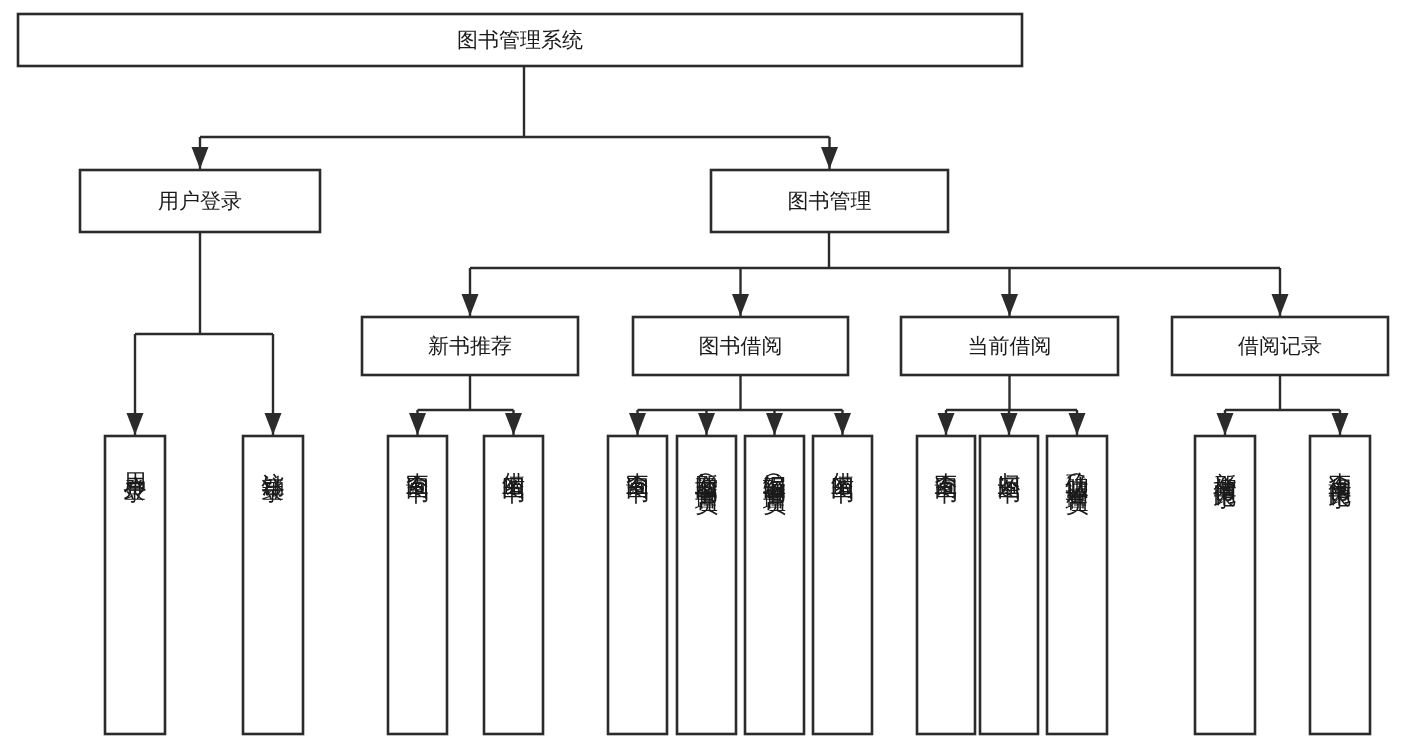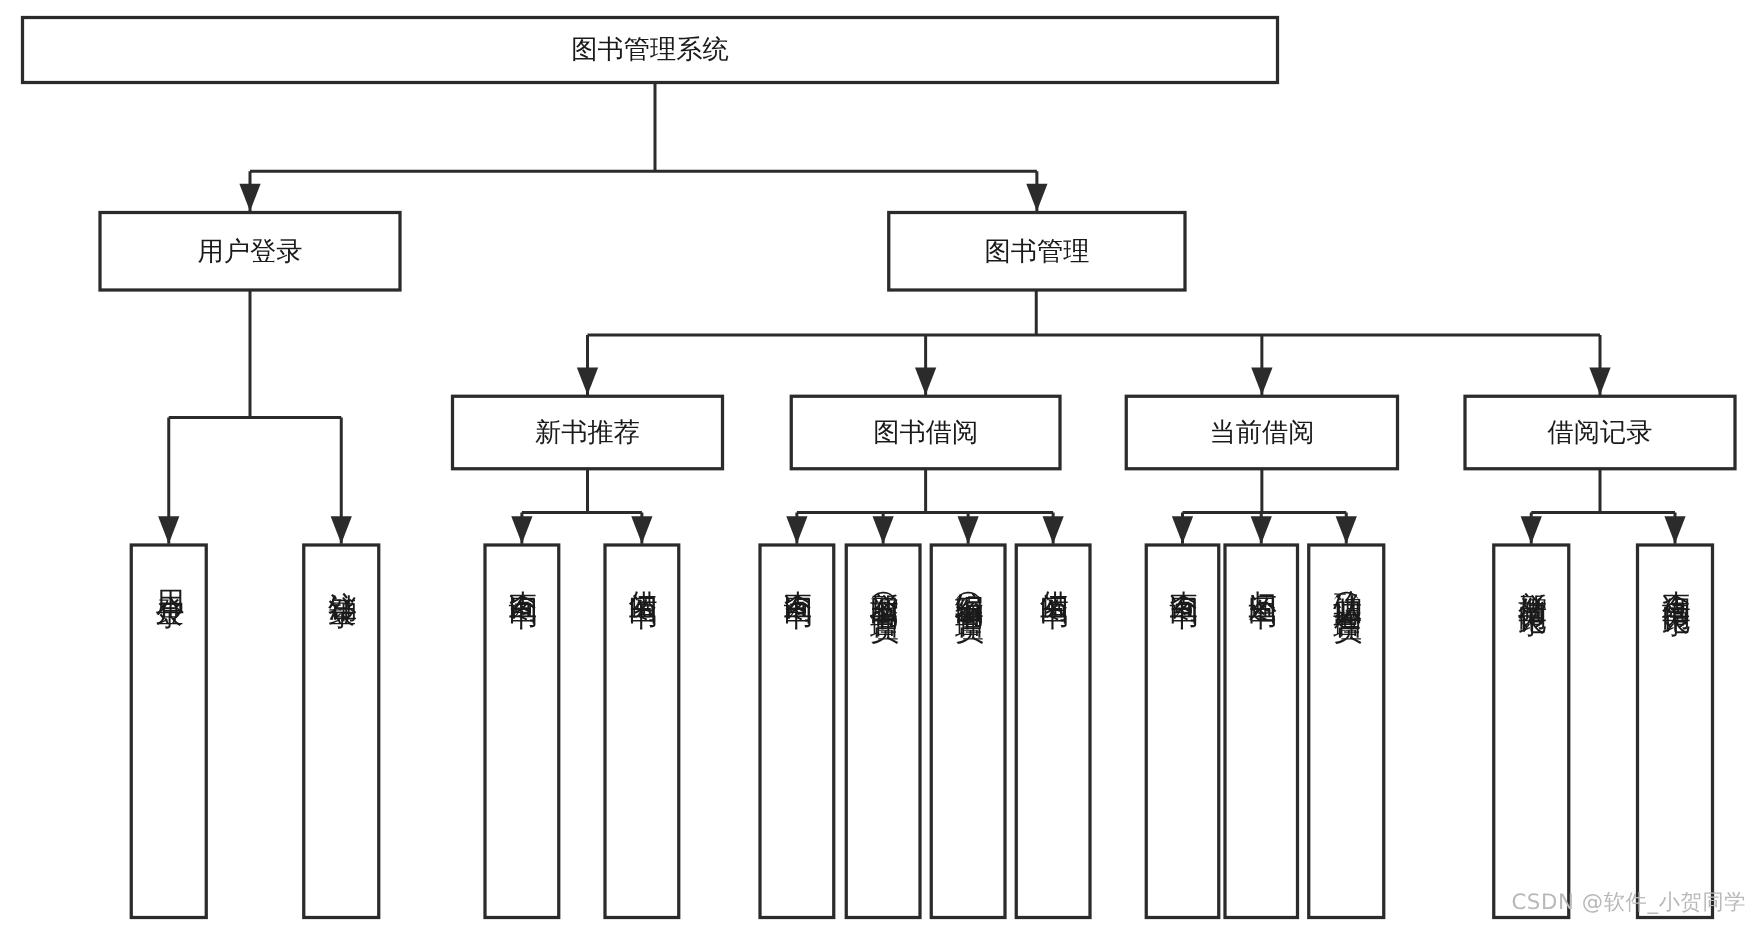--- a/index.html
+++ b/index.html
@@ -206,14 +206,13 @@
         <span class="leaf-label-v">确认归还（管理员）</span>
       </div>
       <div class="leaf-label-wrap" style="left: 1195px; top: 454px; width: 60px; height: 274px;">
         <span class="leaf-label-v">新增借阅记录</span>
       </div>
       <div class="leaf-label-wrap" style="left: 1310px; top: 454px; width: 60px; height: 274px;">
         <span class="leaf-label-v">查询借阅记录</span>
       </div>
     </div>
 
-  <div class="watermark">CSDN @软件_小贺同学</div>
 </div>
 
 </body></html>

